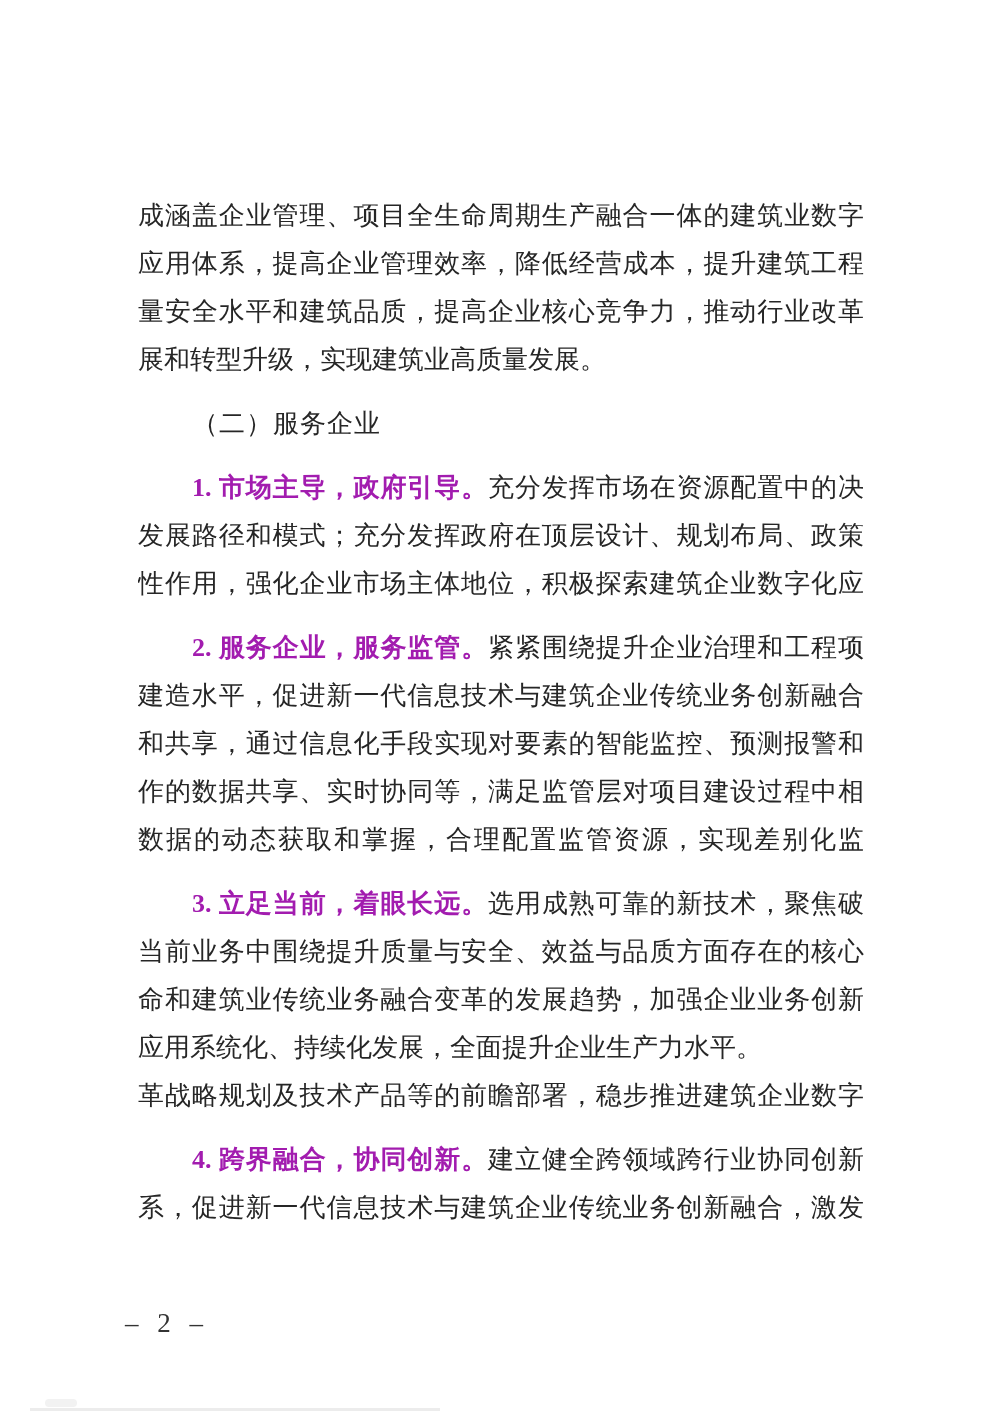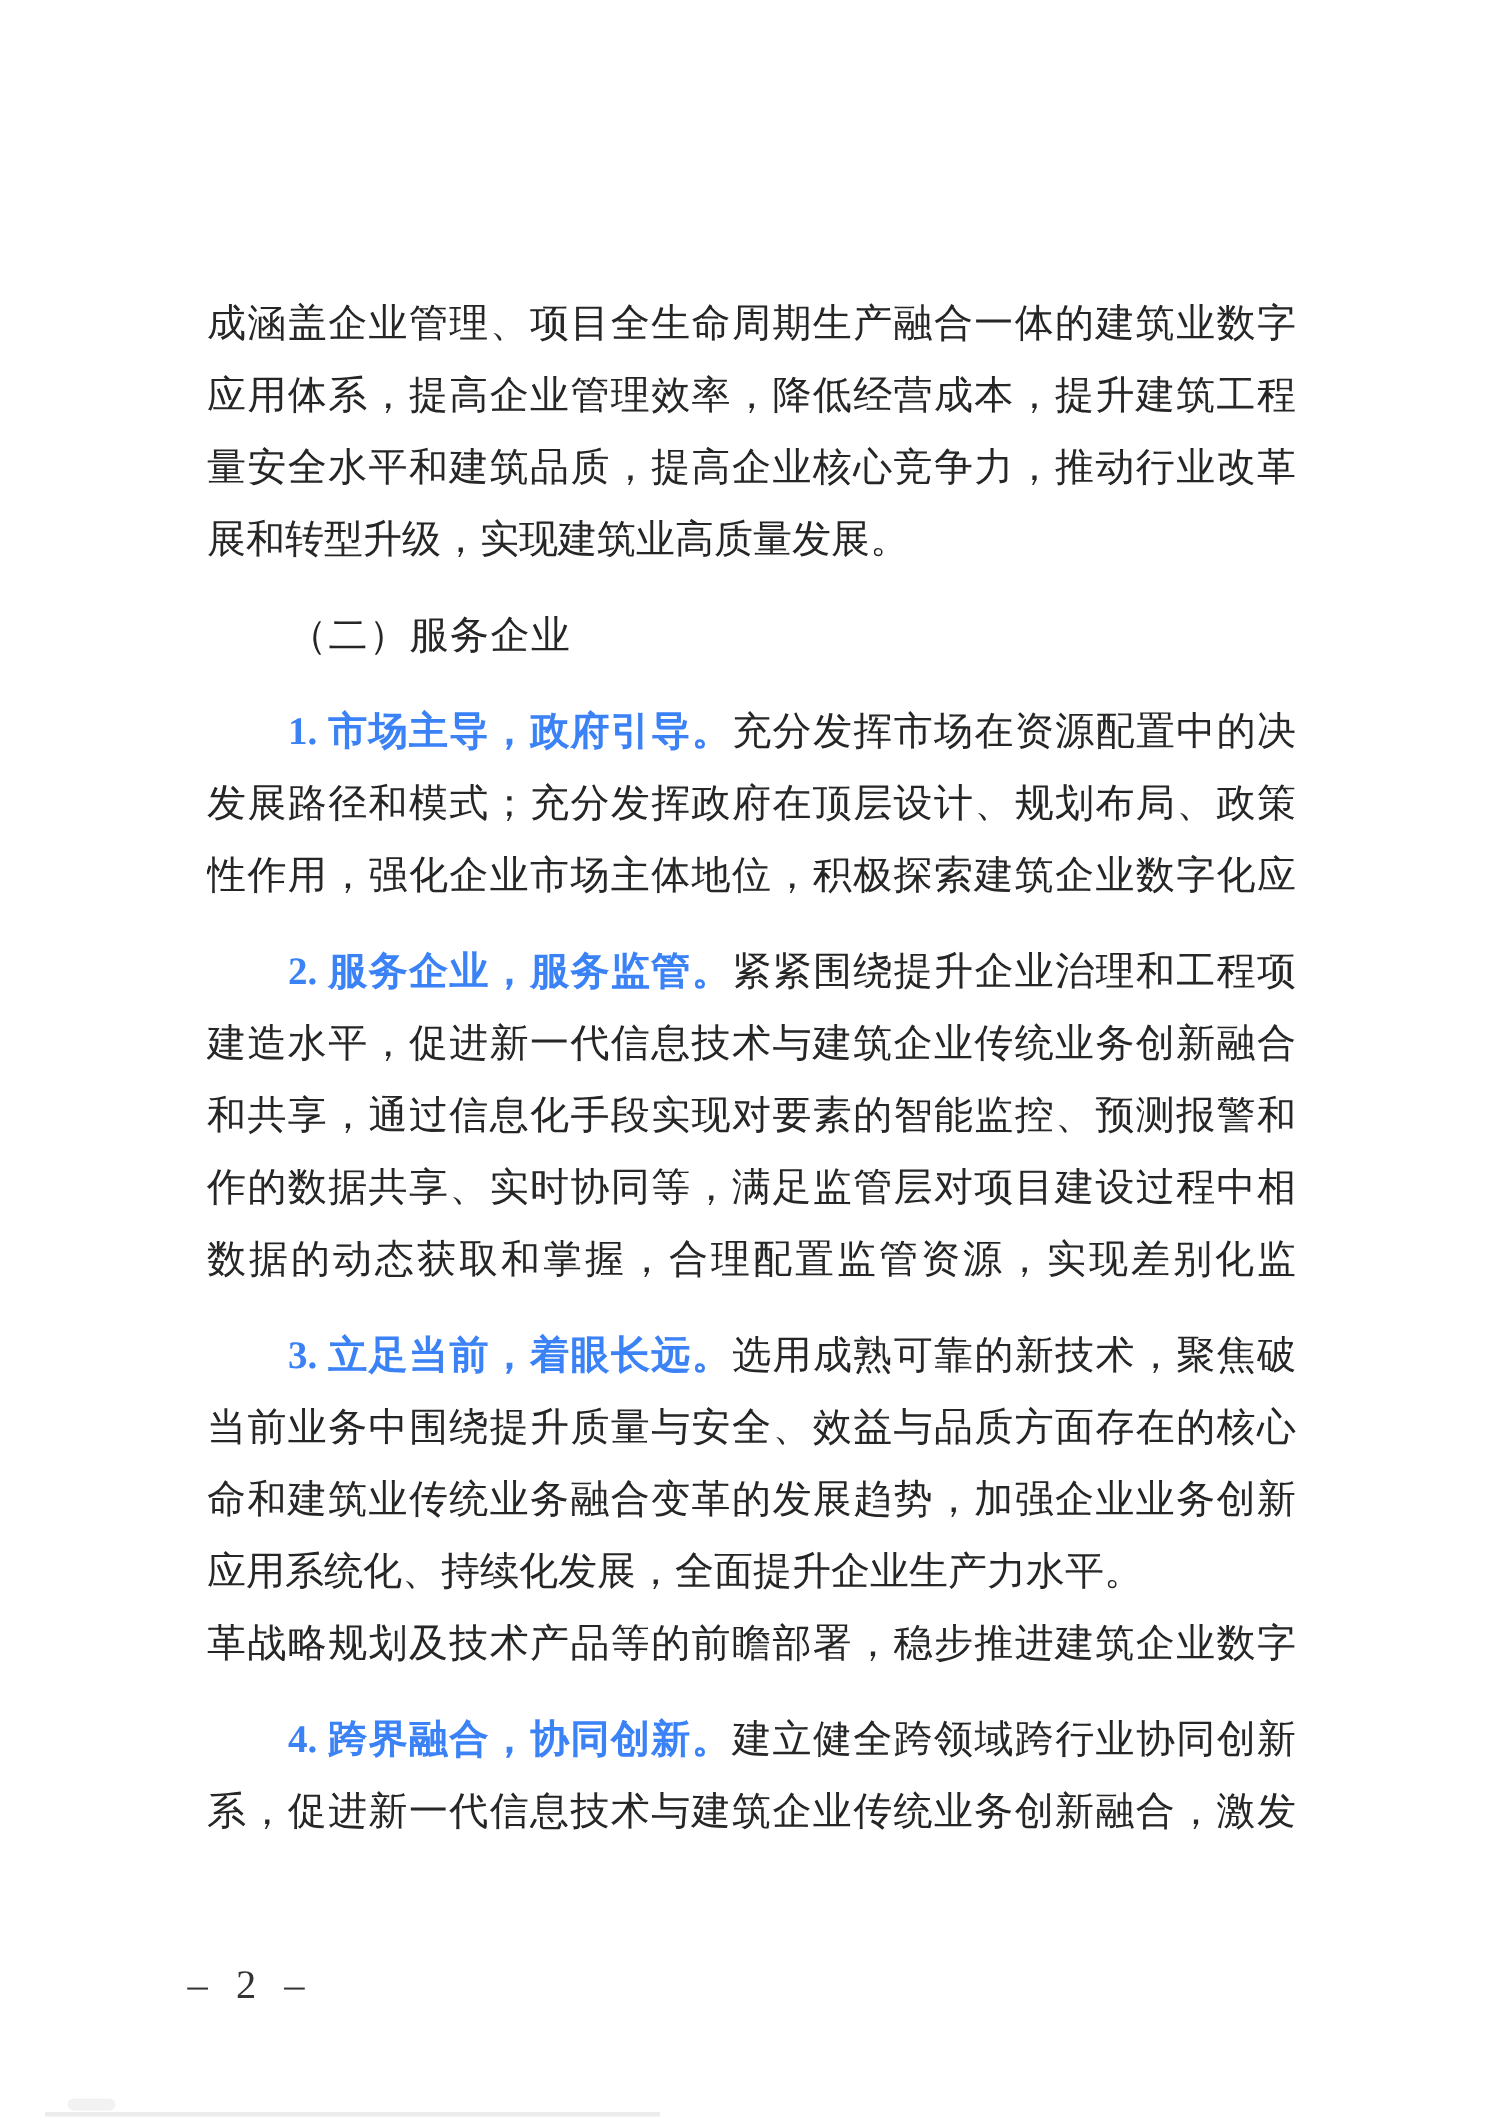--- a/index.html
+++ b/index.html
@@ -37,21 +37,21 @@
   .line.fill {
     text-align: justify;
     text-align-last: justify;
     -moz-text-align-last: justify;
   }
   .line.indent {
     padding-left: 54px;
   }
   .bold-lead {
     font-weight: 700;
-    color: #3b82f6;
+    color: #a21caf;
   }
   .regular-text {
     font-weight: 400;
   }
   .section-heading-line {
     letter-spacing: 1px;
   }
   .page-number {
     position: absolute;
     left: 125px;

